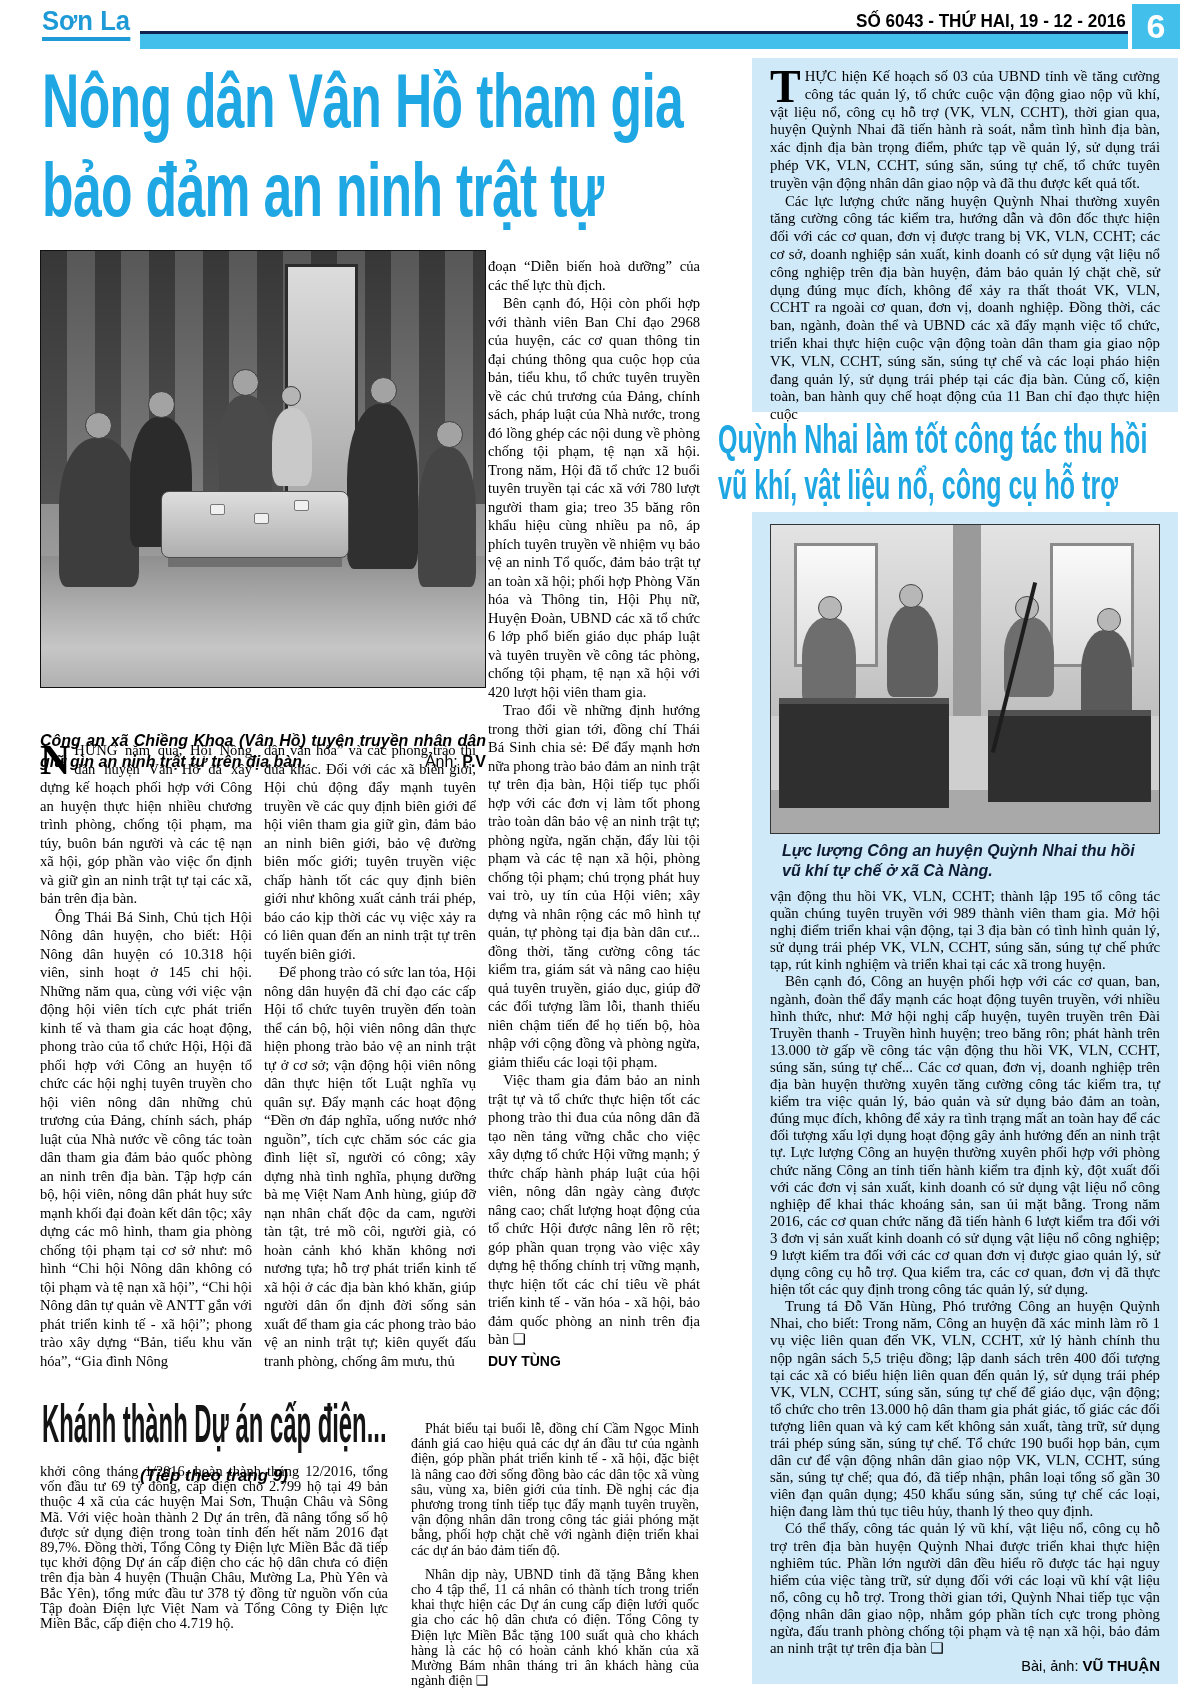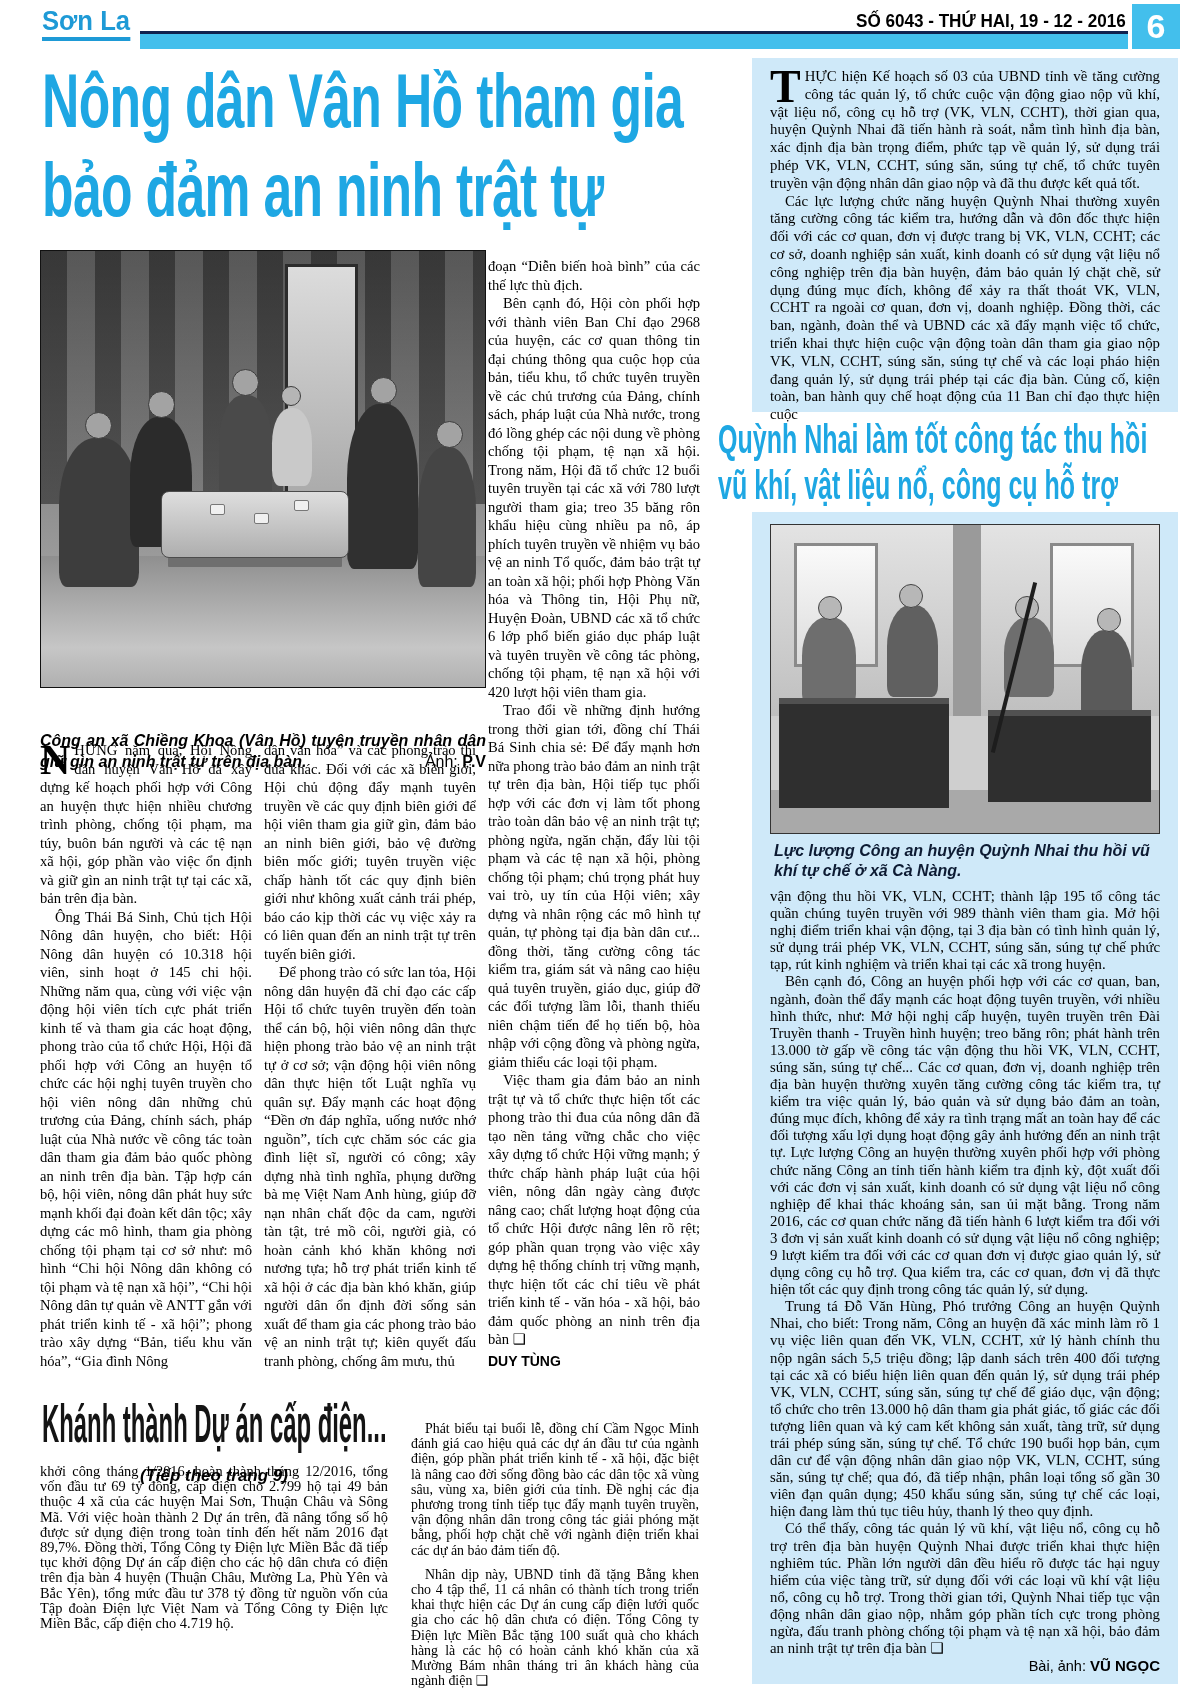--- a/index.html
+++ b/index.html
@@ -81,21 +81,21 @@
   .p2-officer{position:absolute;background:#6e6e6e;border-radius:45% 45% 12% 12%;}
   .o1{left:8%;top:30%;width:14%;height:28%;}
   .o2{left:30%;top:26%;width:13%;height:30%;background:#606060;}
   .o3{left:60%;top:30%;width:13%;height:26%;}
   .o4{left:80%;top:34%;width:13%;height:30%;background:#5a5a5a;}
   .p2-head{position:absolute;width:22px;height:22px;border-radius:50%;background:#b7b7b7;border:1px solid #444;}
   .ph1{left:12%;top:23%;} .ph2{left:33%;top:19%;} .ph3{left:63%;top:23%;} .ph4{left:84%;top:27%;}
   .p2-rifle{position:absolute;left:62%;top:18%;width:4px;height:175px;background:#1d1d1d;
         transform:rotate(14deg);}
   .a2-cap{font-family:"Liberation Sans",sans-serif;font-weight:bold;font-style:italic;
-        font-size:16px;line-height:20px;margin:7px 4px;color:#0d1b33;}
+        font-size:16px;line-height:20px;margin:7px 12px;color:#0d1b33;}
   .a2-body{font-size:14.8px;line-height:17.1px;text-align:justify;}
   .a2-body p{margin:0;text-indent:15px;}
   .a2-body p.cont{text-indent:0;}
   .a2-byline{float:right;font-family:"Liberation Sans",sans-serif;font-size:14.5px;text-indent:0;}
   .a2-byline b{font-size:15px;}
   
   .a3-h{position:absolute;left:42px;top:1396px;color:#141414;font-family:"Liberation Sans",sans-serif;
         font-weight:bold;font-size:53px;line-height:56px;white-space:nowrap;
         transform:scaleX(.45);transform-origin:left top;}
   .a3-sub{position:absolute;left:40px;top:1466px;width:348px;text-align:center;
@@ -153,21 +153,21 @@
 
   <div class="col c1">
     <p class="cont"><span class="dropcap">N</span><span>HỮNG năm qua, Hội Nông dân huyện Vân Hồ đã xây dựng kế hoạch phối hợp với Công an huyện thực hiện nhiều chương trình phòng, chống tội phạm, ma túy, buôn bán người và các tệ nạn xã hội, góp phần vào việc ổn định và giữ gìn an ninh trật tự tại các xã, bản trên địa bàn.</span></p>
     <p>Ông Thái Bá Sinh, Chủ tịch Hội Nông dân huyện, cho biết: Hội Nông dân huyện có 10.318 hội viên, sinh hoạt ở 145 chi hội. Những năm qua, cùng với việc vận động hội viên tích cực phát triển kinh tế và tham gia các hoạt động, phong trào của tổ chức Hội, Hội đã phối hợp với Công an huyện tổ chức các hội nghị tuyên truyền cho hội viên nông dân những chủ trương của Đảng, chính sách, pháp luật của Nhà nước về công tác toàn dân tham gia đảm bảo quốc phòng an ninh trên địa bàn. Tập hợp cán bộ, hội viên, nông dân phát huy sức mạnh khối đại đoàn kết dân tộc; xây dựng các mô hình, tham gia phòng chống tội phạm tại cơ sở như: mô hình “Chi hội Nông dân không có tội phạm và tệ nạn xã hội”, “Chi hội Nông dân tự quản về ANTT gắn với phát triển kinh tế - xã hội”; phong trào xây dựng “Bản, tiểu khu văn hóa”, “Gia đình Nông</p>
   </div>
   <div class="col c2">
     <p class="cont">dân văn hóa” và các phong trào thi đua khác. Đối với các xã biên giới, Hội chủ động đẩy mạnh tuyên truyền về các quy định biên giới để hội viên tham gia giữ gìn, đảm bảo an ninh biên giới, bảo vệ đường biên mốc giới; tuyên truyền việc chấp hành tốt các quy định biên giới như không xuất cảnh trái phép, báo cáo kịp thời các vụ việc xảy ra có liên quan đến an ninh trật tự trên tuyến biên giới.</p>
     <p>Để phong trào có sức lan tỏa, Hội nông dân huyện đã chỉ đạo các cấp Hội tổ chức tuyên truyền đến toàn thể cán bộ, hội viên nông dân thực hiện phong trào bảo vệ an ninh trật tự ở cơ sở; vận động hội viên nông dân thực hiện tốt Luật nghĩa vụ quân sự. Đẩy mạnh các hoạt động “Đền ơn đáp nghĩa, uống nước nhớ nguồn”, tích cực chăm sóc các gia đình liệt sĩ, người có công; xây dựng nhà tình nghĩa, phụng dưỡng bà mẹ Việt Nam Anh hùng, giúp đỡ nạn nhân chất độc da cam, người tàn tật, trẻ mồ côi, người già, có hoàn cảnh khó khăn không nơi nương tựa; hỗ trợ phát triển kinh tế xã hội ở các địa bàn khó khăn, giúp người dân ổn định đời sống sản xuất để tham gia các phong trào bảo vệ an ninh trật tự; kiên quyết đấu tranh phòng, chống âm mưu, thủ</p>
   </div>
   <div class="col c3">
-    <p class="cont">đoạn “Diễn biến hoà bình” của các thế lực thù địch.</p>
+    <p class="cont">đoạn “Diễn biến hoà dưỡng” của các thế lực thù địch.</p>
     <p>Bên cạnh đó, Hội còn phối hợp với thành viên Ban Chỉ đạo 2968 của huyện, các cơ quan thông tin đại chúng thông qua cuộc họp của bản, tiểu khu, tổ chức tuyên truyền về các chủ trương của Đảng, chính sách, pháp luật của Nhà nước, trong đó lồng ghép các nội dung về phòng chống tội phạm, tệ nạn xã hội. Trong năm, Hội đã tổ chức 12 buổi tuyên truyền tại các xã với 780 lượt người tham gia; treo 35 băng rôn khẩu hiệu cùng nhiều pa nô, áp phích tuyên truyền về nhiệm vụ bảo vệ an ninh Tổ quốc, đảm bảo trật tự an toàn xã hội; phối hợp Phòng Văn hóa và Thông tin, Hội Phụ nữ, Huyện Đoàn, UBND các xã tổ chức 6 lớp phổ biến giáo dục pháp luật và tuyên truyền về công tác phòng, chống tội phạm, tệ nạn xã hội với 420 lượt hội viên tham gia.</p>
     <p>Trao đổi về những định hướng trong thời gian tới, đồng chí Thái Bá Sinh chia sẻ: Để đẩy mạnh hơn nữa phong trào bảo đảm an ninh trật tự trên địa bàn, Hội tiếp tục phối hợp với các đơn vị làm tốt phong trào toàn dân bảo vệ an ninh trật tự; phòng ngừa, ngăn chặn, đẩy lùi tội phạm và các tệ nạn xã hội, phòng chống tội phạm; chú trọng phát huy vai trò, uy tín của Hội viên; xây dựng và nhân rộng các mô hình tự quản, tự phòng tại địa bàn dân cư... đồng thời, tăng cường công tác kiểm tra, giám sát và nâng cao hiệu quả tuyên truyền, giáo dục, giúp đỡ các đối tượng lầm lỗi, thanh thiếu niên chậm tiến để họ tiến bộ, hòa nhập với cộng đồng và phòng ngừa, giảm thiểu các loại tội phạm.</p>
     <p>Việc tham gia đảm bảo an ninh trật tự và tổ chức thực hiện tốt các phong trào thi đua của nông dân đã tạo nền tảng vững chắc cho việc xây dựng tổ chức Hội vững mạnh; ý thức chấp hành pháp luật của hội viên, nông dân ngày càng được nâng cao; chất lượng hoạt động của tổ chức Hội được nâng lên rõ rệt; góp phần quan trọng vào việc xây dựng hệ thống chính trị vững mạnh, thực hiện tốt các chỉ tiêu về phát triển kinh tế - văn hóa - xã hội, bảo đảm quốc phòng an ninh trên địa bàn ❑</p>
     <div class="a1-byline">DUY TÙNG</div>
   </div>
 
   <div class="p-intro">
     <p class="cont" style="margin:0;"><span class="dropcap">T</span><span>HỰC hiện Kế hoạch số 03 của UBND tỉnh về tăng cường công tác quản lý, tổ chức cuộc vận động giao nộp vũ khí, vật liệu nổ, công cụ hỗ trợ (VK, VLN, CCHT), thời gian qua, huyện Quỳnh Nhai đã tiến hành rà soát, nắm tình hình địa bàn, xác định địa bàn trọng điểm, phức tạp về quản lý, sử dụng trái phép VK, VLN, CCHT, súng săn, súng tự chế, tổ chức tuyên truyền vận động nhân dân giao nộp và đã thu được kết quả tốt.</span></p>
     <p style="margin:0;text-indent:15px;">Các lực lượng chức năng huyện Quỳnh Nhai thường xuyên tăng cường công tác kiểm tra, hướng dẫn và đôn đốc thực hiện đối với các cơ quan, đơn vị được trang bị VK, VLN, CCHT; các cơ sở, doanh nghiệp sản xuất, kinh doanh có sử dụng vật liệu nổ công nghiệp trên địa bàn huyện, đảm bảo quản lý chặt chẽ, sử dụng đúng mục đích, không để xảy ra thất thoát VK, VLN, CCHT ra ngoài cơ quan, đơn vị, doanh nghiệp. Đồng thời, các ban, ngành, đoàn thể và UBND các xã đẩy mạnh việc tổ chức, triển khai thực hiện cuộc vận động toàn dân tham gia giao nộp VK, VLN, CCHT, súng săn, súng tự chế và các loại pháo hiện đang quản lý, sử dụng trái phép tại các địa bàn. Củng cố, kiện toàn, ban hành quy chế hoạt động của 11 Ban chỉ đạo thực hiện cuộc</p>
   </div>
@@ -197,21 +197,21 @@
       <div class="p2-rifle"></div>
     </div>
     <div class="a2-cap">Lực lượng Công an huyện Quỳnh Nhai thu hồi vũ khí tự chế ở xã Cà Nàng.</div>
     <div class="a2-body">
       <p class="cont">vận động thu hồi VK, VLN, CCHT; thành lập 195 tổ công tác quần chúng tuyên truyền với 989 thành viên tham gia. Mở hội nghị điểm triển khai vận động, tại 3 địa bàn có tình hình quản lý, sử dụng trái phép VK, VLN, CCHT, súng săn, súng tự chế phức tạp, rút kinh nghiệm và triển khai tại các xã trong huyện.</p>
       <p>Bên cạnh đó, Công an huyện phối hợp với các cơ quan, ban, ngành, đoàn thể đẩy mạnh các hoạt động tuyên truyền, với nhiều hình thức, như: Mở hội nghị cấp huyện, tuyên truyền trên Đài Truyền thanh - Truyền hình huyện; treo băng rôn; phát hành trên 13.000 tờ gấp về công tác vận động thu hồi VK, VLN, CCHT, súng săn, súng tự chế... Các cơ quan, đơn vị, doanh nghiệp trên địa bàn huyện thường xuyên tăng cường công tác kiểm tra, tự kiểm tra việc quản lý, bảo quản và sử dụng bảo đảm an toàn, đúng mục đích, không để xảy ra tình trạng mất an toàn hay để các đối tượng xấu lợi dụng hoạt động gây ảnh hưởng đến an ninh trật tự. Lực lượng Công an huyện thường xuyên phối hợp với phòng chức năng Công an tỉnh tiến hành kiểm tra định kỳ, đột xuất đối với các đơn vị sản xuất, kinh doanh có sử dụng vật liệu nổ công nghiệp để khai thác khoáng sản, san ủi mặt bằng. Trong năm 2016, các cơ quan chức năng đã tiến hành 6 lượt kiểm tra đối với 3 đơn vị sản xuất kinh doanh có sử dụng vật liệu nổ công nghiệp; 9 lượt kiểm tra đối với các cơ quan đơn vị được giao quản lý, sử dụng công cụ hỗ trợ. Qua kiểm tra, các cơ quan, đơn vị đã thực hiện tốt các quy định trong công tác quản lý, sử dụng.</p>
       <p>Trung tá Đỗ Văn Hùng, Phó trưởng Công an huyện Quỳnh Nhai, cho biết: Trong năm, Công an huyện đã xác minh làm rõ 1 vụ việc liên quan đến VK, VLN, CCHT, xử lý hành chính thu nộp ngân sách 5,5 triệu đồng; lập danh sách trên 400 đối tượng tại các xã có biểu hiện liên quan đến quản lý, sử dụng trái phép VK, VLN, CCHT, súng săn, súng tự chế để giáo dục, vận động; tổ chức cho trên 13.000 hộ dân tham gia phát giác, tố giác các đối tượng liên quan và ký cam kết không sản xuất, tàng trữ, sử dụng trái phép súng săn, súng tự chế. Tổ chức 190 buổi họp bản, cụm dân cư để vận động nhân dân giao nộp VK, VLN, CCHT, súng săn, súng tự chế; qua đó, đã tiếp nhận, phân loại tổng số gần 30 viên đạn quân dụng; 450 khẩu súng săn, súng tự chế các loại, hiện đang làm thủ tục tiêu hủy, thanh lý theo quy định.</p>
       <p>Có thể thấy, công tác quản lý vũ khí, vật liệu nổ, công cụ hỗ trợ trên địa bàn huyện Quỳnh Nhai được triển khai thực hiện nghiêm túc. Phần lớn người dân đều hiểu rõ được tác hại nguy hiểm của việc tàng trữ, sử dụng đối với các loại vũ khí vật liệu nổ, công cụ hỗ trợ. Trong thời gian tới, Quỳnh Nhai tiếp tục vận động nhân dân giao nộp, nhằm góp phần tích cực trong phòng ngừa, đấu tranh phòng chống tội phạm và tệ nạn xã hội, bảo đảm an ninh trật tự trên địa bàn ❑</p>
       <div class="a2-byline">
         <span>Bài, ảnh:</span>
-        <b>VŨ NGỌC</b>
+        <b>VŨ THUẬN</b>
       </div>
     </div>
   </div>
 
   <div class="a3-h">Khánh thành Dự án cấp điện...</div>
   <div class="a3-sub">(Tiếp theo trang 9)</div>
   <div class="a3-c1">
     <p>khởi công tháng 1/2016, hoàn thành tháng 12/2016, tổng vốn đầu tư 69 tỷ đồng, cấp điện cho 2.799 hộ tại 49 bản thuộc 4 xã của các huyện Mai Sơn, Thuận Châu và Sông Mã. Với việc hoàn thành 2 Dự án trên, đã nâng tổng số hộ được sử dụng điện trong toàn tỉnh đến hết năm 2016 đạt 89,7%. Đồng thời, Tổng Công ty Điện lực Miền Bắc đã tiếp tục khởi động Dự án cấp điện cho các hộ dân chưa có điện trên địa bàn 4 huyện (Thuận Châu, Mường La, Phù Yên và Bắc Yên), tổng mức đầu tư 378 tỷ đồng từ nguồn vốn của Tập đoàn Điện lực Việt Nam và Tổng Công ty Điện lực Miền Bắc, cấp điện cho 4.719 hộ.</p>
   </div>
   <div class="a3-c2">

